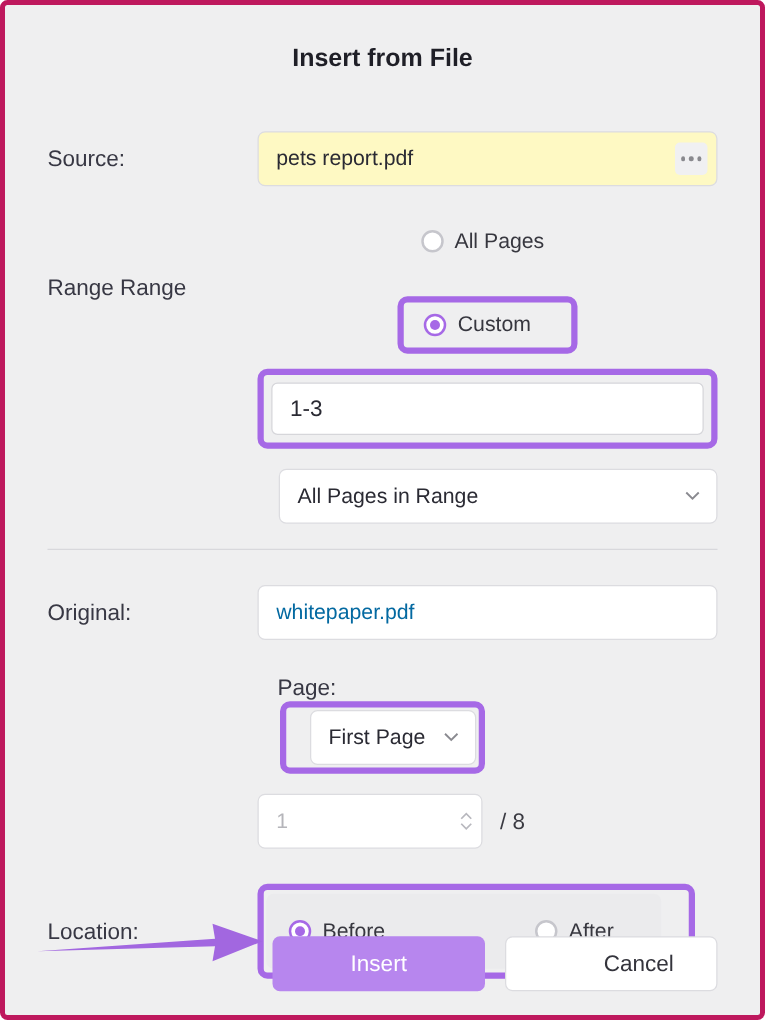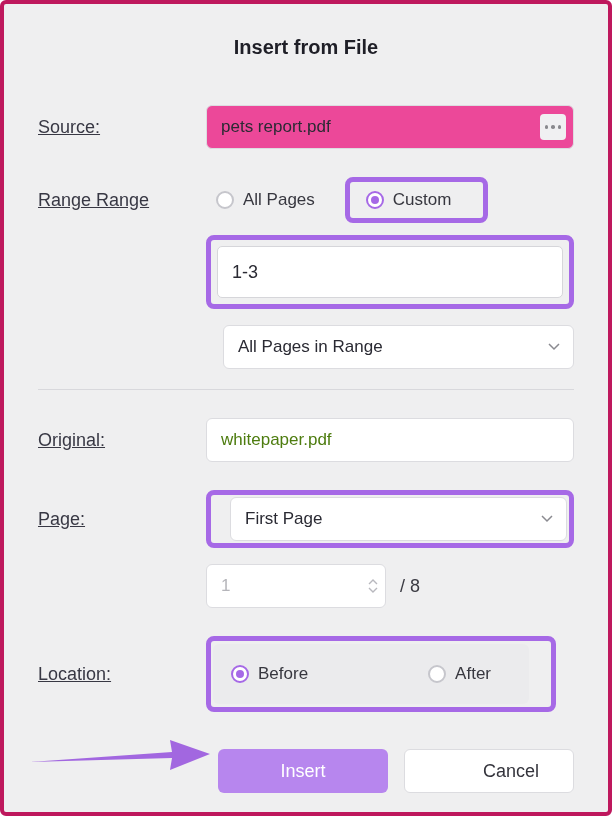--- a/index.html
+++ b/index.html
@@ -23,33 +23,32 @@
     .row {
       display: flex;
       align-items: center;
       margin-bottom: 28px;
     }
     .label-col {
       width: 168px;
       flex-shrink: 0;
       font-size: 18px;
       color: #383844;
-      text-decoration: underline;
     }
     .field-col {
       flex: 1;
       display: flex;
       flex-wrap: wrap;
       gap: 14px;
       align-items: center;
     }
     .input-text {
       width: 100%;
       height: 44px;
-      background: #ec4899;
+      background: #fef9c3;
       border: 1px solid #dcdce0;
       border-radius: 6px;
       padding: 0 44px 0 14px;
       font-size: 17px;
       color: #2a2a33;
       position: relative;
     }
     .input-wrap {
       position: relative;
       width: 100%;
@@ -112,21 +111,21 @@
     }
     .custom-highlight {
       padding: 2px 14px 2px 6px;
     }
     .range-input-wrap {
       width: 100%;
       padding: 6px;
     }
     .range-input {
       width: 100%;
-      height: 52px;
+      height: 42px;
       background: #fff;
       border: 1px solid #d6d6da;
       border-radius: 5px;
       padding: 0 14px;
       font-size: 18px;
       color: #2a2a33;
     }
     .select-wrap {
       position: relative;
       width: 100%;
@@ -151,21 +150,21 @@
       top: 50%;
       transform: translateY(-50%);
     }
     .select-caret svg { display: block; }
     .sep {
       border: 0;
       border-top: 1px solid #d8d8dc;
       margin: 16px 0 28px 0;
     }
     .readonly {
-      color: #4d7c0f;
+      color: #0369a1;
       background: #ffffff;
     }
     .page-highlight-wrap {
       width: 100%;
       padding: 2px;
     }
     .num-wrap {
       position: relative;
       width: 180px;
     }
@@ -258,21 +257,21 @@
               <span></span>
               <span></span>
             </div>
         </div>
       </div>
     </div>
   </div>
 
   <div class="row" style="margin-bottom:12px;">
     <div class="label-col">Range Range</div>
-    <div class="field-col" style="gap:12px;">
+    <div class="field-col" style="gap:28px;flex-direction:column;">
       <div class="radio">
         <span class="circle"></span>
         <span>All Pages</span>
       </div>
       <div class="highlight custom-highlight">
         <div class="radio selected">
           <span class="circle"></span>
           <span>Custom</span>
         </div>
       </div>
@@ -308,21 +307,21 @@
 
   <div class="row">
     <div class="label-col">Original:</div>
     <div class="field-col">
       <div class="input-wrap">
         <input class="input-text readonly" readonly="" value="whitepaper.pdf" style="">
       </div>
     </div>
   </div>
 
-  <div class="row" style="margin-bottom:16px;">
+  <div class="row" style="margin-bottom:16px;flex-direction:column;">
     <div class="label-col">Page:</div>
     <div class="field-col">
       <div class="highlight page-highlight-wrap">
         <div class="select-wrap">
           <div class="select">
             <span>First Page</span>
           </div>
           <span class="select-caret">
             <svg width="12" height="8" viewBox="0 0 12 8">
                 <path d="M1 1l5 5 5-5" fill="none" stroke="#8a8a90" stroke-width="1.5"></path>

